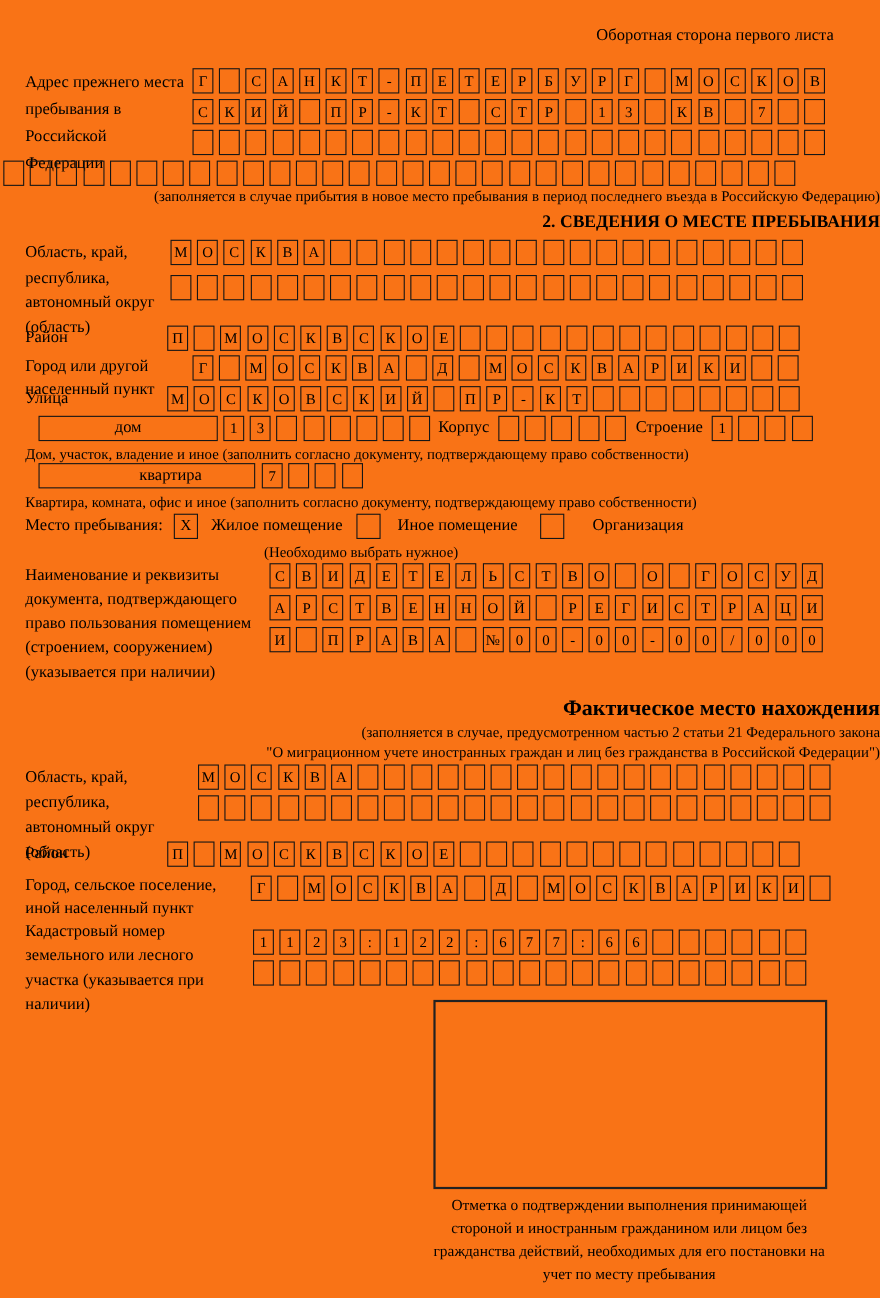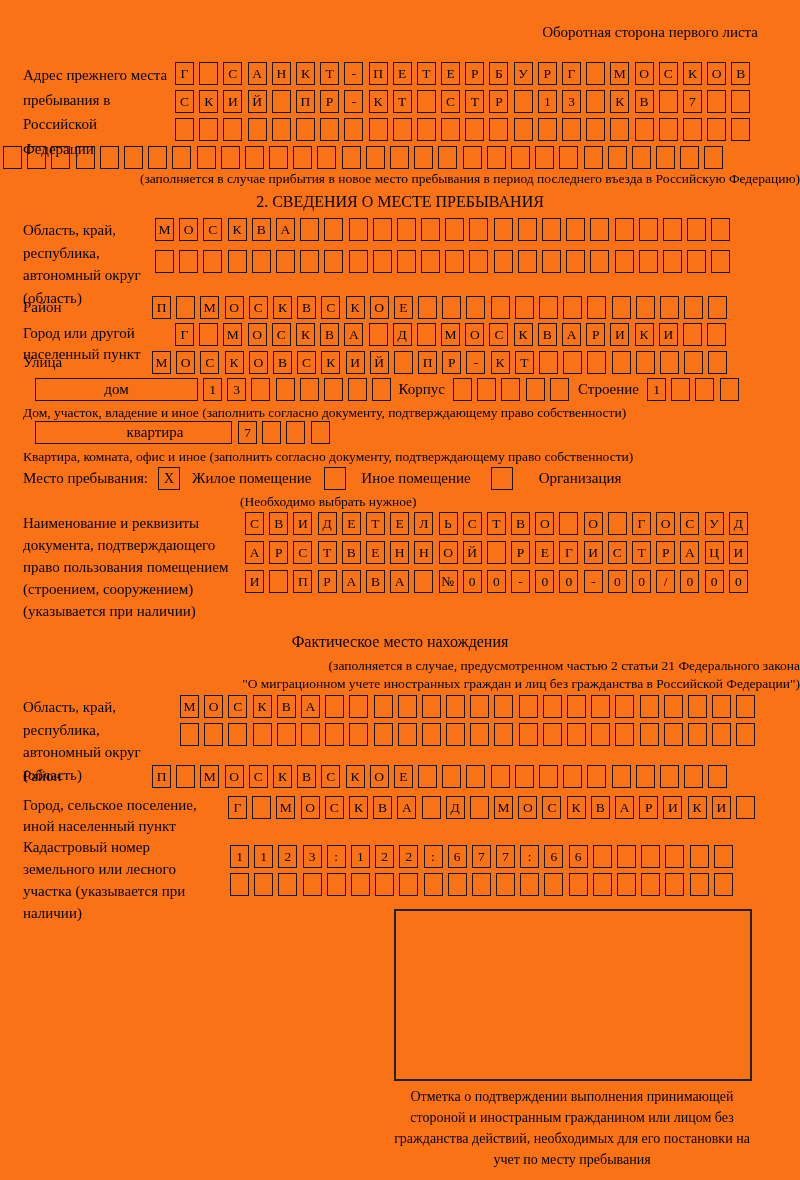--- a/index.html
+++ b/index.html
@@ -3,21 +3,21 @@
 <meta charset="utf-8">
 <style>
   html,body{margin:0;padding:0;background:#fff;}
   .page{
     position:relative;width:800px;height:1180px;background:#f97316;
     font-family:"Liberation Serif","DejaVu Serif",serif;color:#000;overflow:hidden;
   }
   .abs{position:absolute;}
   .label{font-size:15px;}
   .note{font-size:13.5px;}
-  .title{font-weight:normal;font-size:16px;text-align:center;left:0;right:0;}
+  .title{font-weight:bold;font-size:16px;text-align:right;left:0;right:0;}
   .center{left:0;right:0;text-align:right;margin-left:32px;}
   .cellrow{display:flex;}
   .cell{
     flex:0 0 auto;box-sizing:border-box;width:19px;height:23px;
     border:1.6px solid #161616;margin-right:5.2px;
     display:flex;align-items:center;justify-content:center;
     font-size:13.5px;line-height:1;
   }
   .cb{
     flex:0 0 auto;box-sizing:border-box;width:22px;height:23px;
@@ -406,21 +406,21 @@
       <span class="cell">0</span>
       <span class="cell">-</span>
       <span class="cell">0</span>
       <span class="cell">0</span>
       <span class="cell">/</span>
       <span class="cell">0</span>
       <span class="cell">0</span>
       <span class="cell">0</span>
     </div>
 
-  <div class="abs title" style="top:633px;font-size:16px;">Фактическое место нахождения</div>
+  <div class="abs title" style="top:633px;font-size:20px;">Фактическое место нахождения</div>
   <div class="abs note center" style="top:658px;">(заполняется в случае, предусмотренном частью 2 статьи 21 Федерального закона</div>
   <div class="abs note center" style="top:676px;">"О миграционном учете иностранных граждан и лиц без гражданства в Российской Федерации")</div>
 
   <div class="abs label" style="left:23px;top:696px;width:155px;line-height:22.5px;">Область, край, республика, автономный округ (область)</div>
   <div class="abs cellrow" style="left:180px;top:695px;">
       <span class="cell">М</span>
       <span class="cell">О</span>
       <span class="cell">С</span>
       <span class="cell">К</span>
       <span class="cell">В</span>

